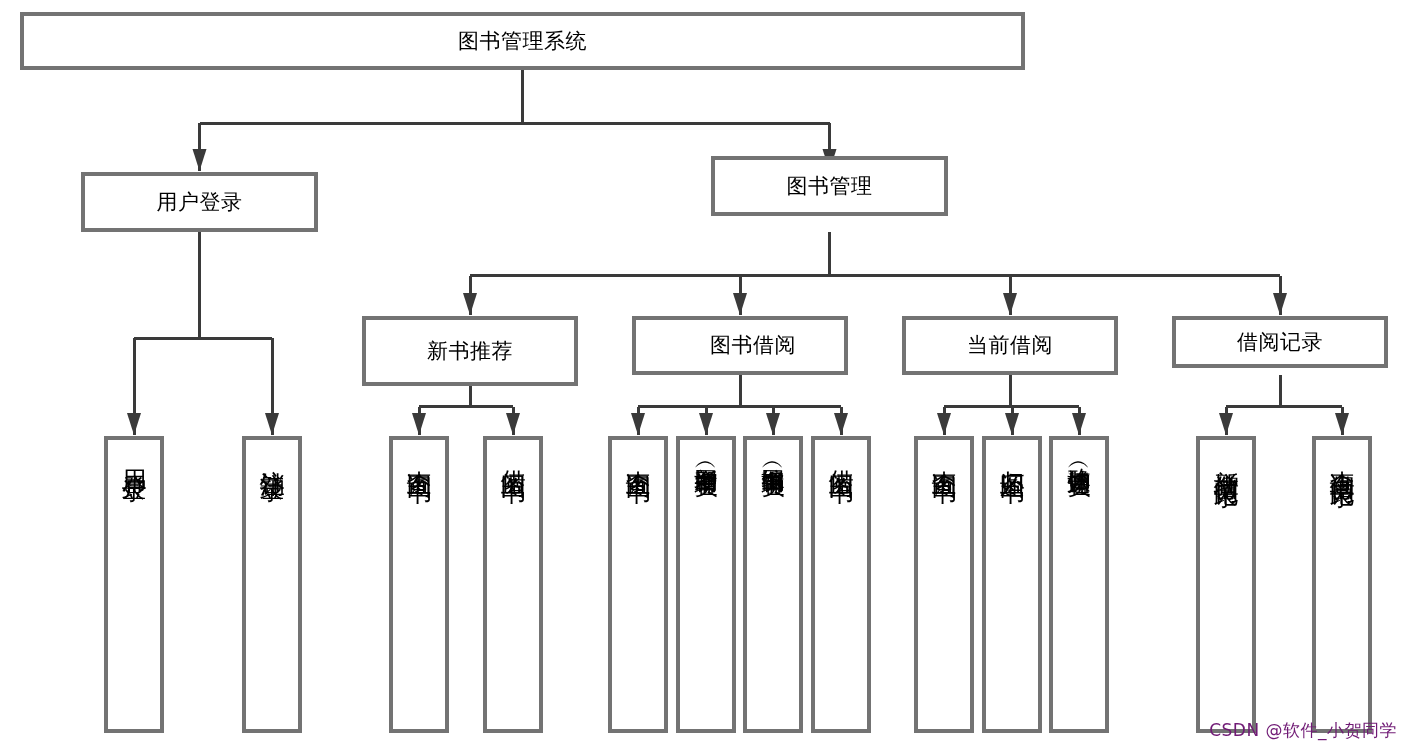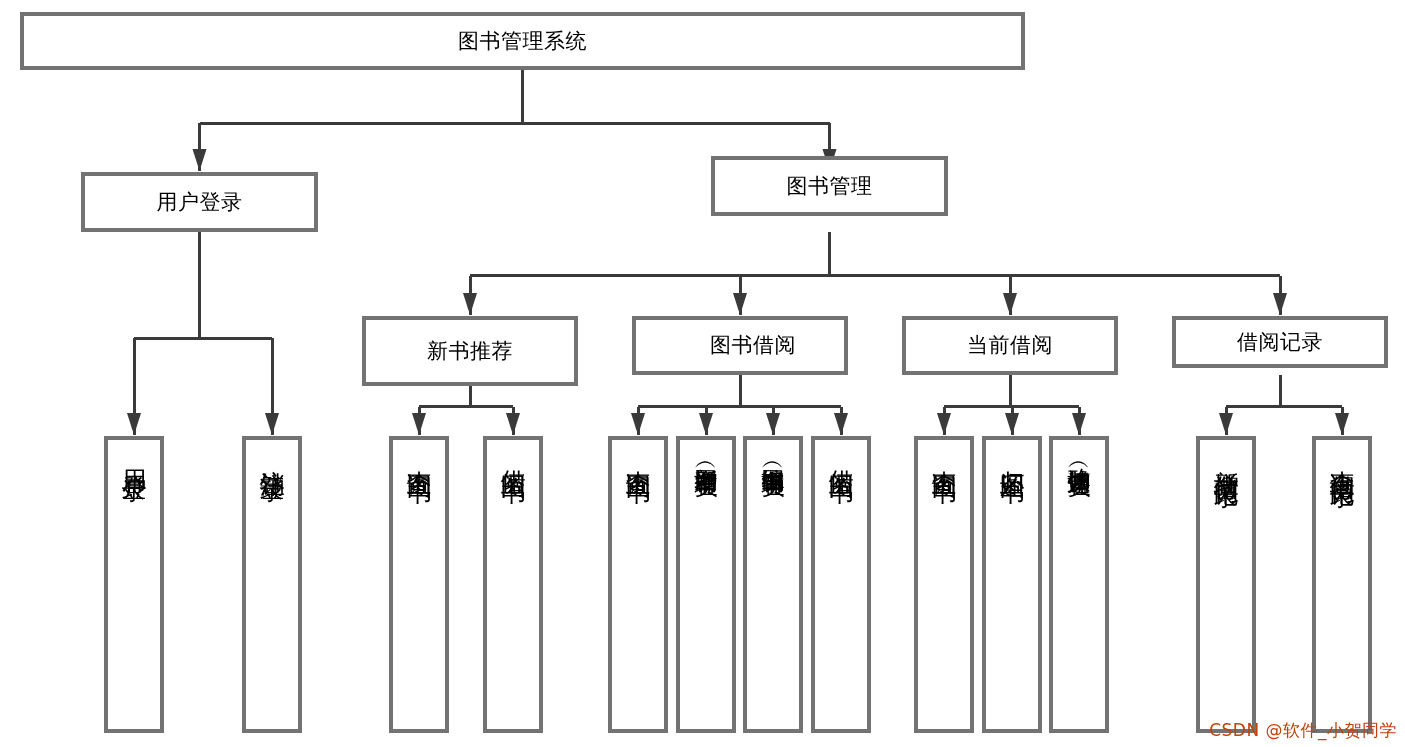--- a/index.html
+++ b/index.html
@@ -57,21 +57,21 @@
   }
   .node.vert.small .label {
     font-size: 23px;
     letter-spacing: 1px;
   }
   #watermark {
     position: absolute;
     right: 8px;
     bottom: 5px;
     font-size: 17px;
-    color: #c2410c;
+    color: #701a75;
     white-space: nowrap;
     letter-spacing: 0.5px;
   }
 </style>
 </head>
 <body>
 
 <div id="canvas">
   <svg id="wires" viewBox="0 0 1405 747">
       <line x1="522.5" y1="70" x2="522.5" y2="123.03999999999999" stroke="#3a3a3a" stroke-width="3" shape-rendering="crispEdges"></line>

